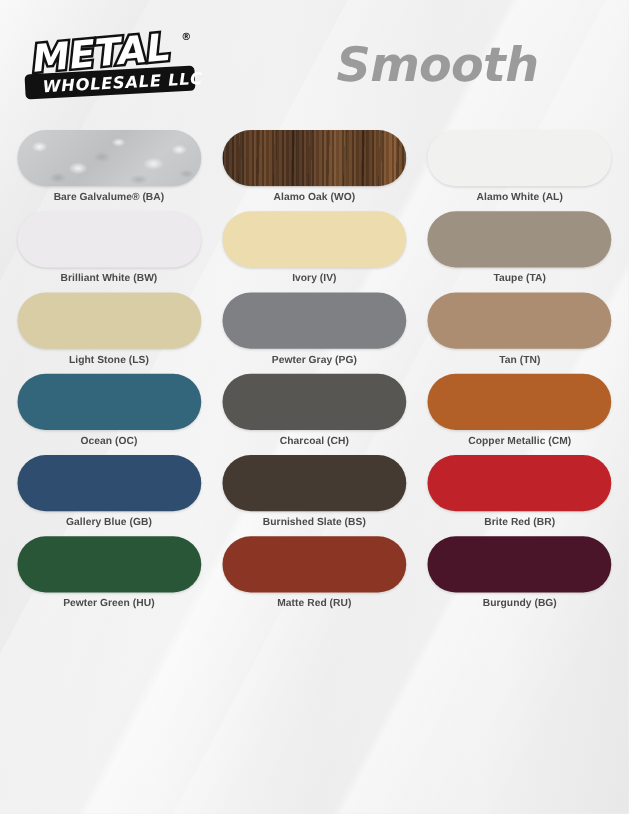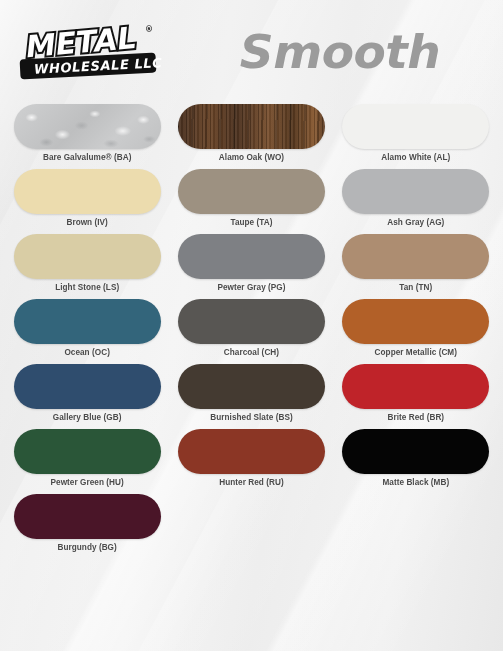--- a/index.html
+++ b/index.html
@@ -49,26 +49,26 @@
     position: absolute;
     left: 18px;
     top: 22px;
     width: 152px;
     height: 62px;
   }
   #logo svg { display: block; }
 
   #chart-title {
     position: absolute;
-    left: 225px;
+    left: 235px;
     top: 20px;
     width: 230px;
     text-align: center;
     font-family: "DejaVu Sans", sans-serif;
-    font-size: 47px;
+    font-size: 38px;
     font-weight: bold;
     font-style: italic;
     color: #9b9b9b;
     letter-spacing: -0.5px;
     line-height: 64px;
     user-select: none;
   }
 
   
   #swatch-grid {
@@ -189,32 +189,32 @@
       </div>
       <div class="swatch-cell">
         <div class="chip tex-oak"></div>
         <div class="chip-label">Alamo Oak (WO)</div>
       </div>
       <div class="swatch-cell">
         <div class="chip" style="background: rgb(241, 241, 239);"></div>
         <div class="chip-label">Alamo White (AL)</div>
       </div>
       <div class="swatch-cell">
+        <div class="chip" style="background: rgb(236, 234, 237);"></div>
+        <div class="chip-label">Brilliant White (BW)</div>
+      </div>
+      <div class="swatch-cell">
         <div class="chip" style="background: rgb(236, 220, 174);"></div>
-        <div class="chip-label">Brown (IV)</div>
+        <div class="chip-label">Ivory (IV)</div>
       </div>
       <div class="swatch-cell">
         <div class="chip" style="background: rgb(157, 145, 129);"></div>
         <div class="chip-label">Taupe (TA)</div>
       </div>
       <div class="swatch-cell">
-        <div class="chip" style="background: rgb(180, 181, 183);"></div>
-        <div class="chip-label">Ash Gray (AG)</div>
-      </div>
-      <div class="swatch-cell">
         <div class="chip" style="background: rgb(217, 205, 165);"></div>
         <div class="chip-label">Light Stone (LS)</div>
       </div>
       <div class="swatch-cell">
         <div class="chip" style="background: rgb(126, 128, 132);"></div>
         <div class="chip-label">Pewter Gray (PG)</div>
       </div>
       <div class="swatch-cell">
         <div class="chip" style="background: rgb(173, 141, 113);"></div>
         <div class="chip-label">Tan (TN)</div>
@@ -242,25 +242,21 @@
       <div class="swatch-cell">
         <div class="chip" style="background: rgb(191, 35, 41);"></div>
         <div class="chip-label">Brite Red (BR)</div>
       </div>
       <div class="swatch-cell">
         <div class="chip" style="background: rgb(42, 86, 56);"></div>
         <div class="chip-label">Pewter Green (HU)</div>
       </div>
       <div class="swatch-cell">
         <div class="chip" style="background: rgb(139, 54, 37);"></div>
-        <div class="chip-label">Hunter Red (RU)</div>
-      </div>
-      <div class="swatch-cell">
-        <div class="chip" style="background: rgb(5, 5, 5);"></div>
-        <div class="chip-label">Matte Black (MB)</div>
+        <div class="chip-label">Matte Red (RU)</div>
       </div>
       <div class="swatch-cell">
         <div class="chip" style="background: rgb(74, 21, 40);"></div>
         <div class="chip-label">Burgundy (BG)</div>
       </div>
     </div>
 
 </div>
 
 </body></html>

